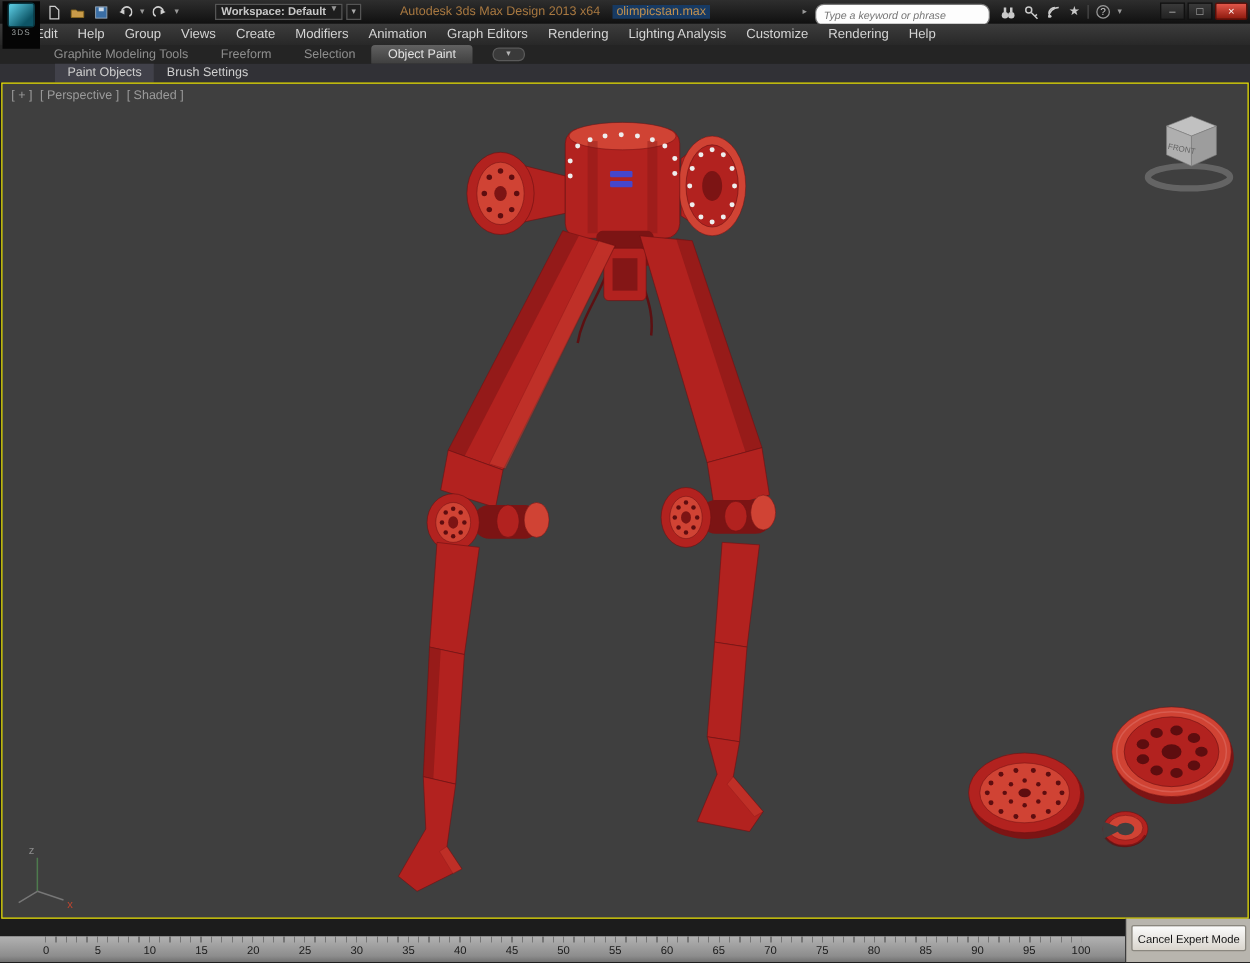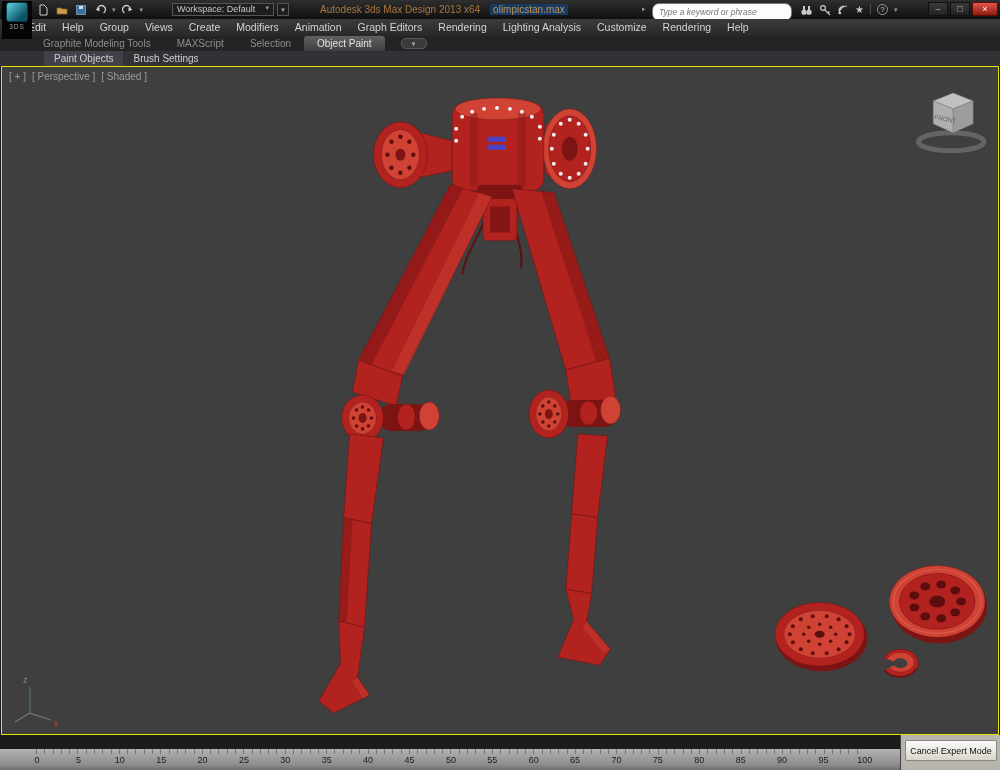--- a/index.html
+++ b/index.html
@@ -13,21 +13,21 @@
   .app-logo { position:absolute; left:2px; top:1px; width:30px; height:38px; z-index:6;
               background:#050505; text-align:center; }
   .logo-sq  { width:22px; height:20px; margin:1px auto 0; border-radius:3px;
               background:linear-gradient(135deg,#55c2d8 10%,#0d5566 75%); border:1px solid #0a3a44; }
   .logo-text{ font-size:6.5px; color:#9aa0a0; letter-spacing:1px; line-height:9px; }
   .qat { position:absolute; left:36px; top:3px; display:flex; align-items:center; gap:5px; }
   .qbtn { width:14px; height:13px; display:flex; align-items:center; justify-content:center; }
   .caret { color:#9a9a9a; font-size:7px; line-height:7px; }
   .workspace { position:absolute; left:172px; top:3px; width:102px; height:13px; background:#1e1e1e;
                border:1px solid #555; color:#c8c8c8; font-size:9px; line-height:11px; padding:0 4px;
-               display:flex; justify-content:space-between; align-items:flex-start; }
+               display:flex; justify-content:space-between; align-items:flex-start;font-weight:bold; }
   .workspace-caret-btn { position:absolute; left:277px; top:3px; width:12px; height:13px; background:#1e1e1e;
                border:1px solid #555; color:#aaa; font-size:7px; text-align:center; line-height:11px; }
   .title-text { position:absolute; left:320px; top:4px; width:340px; font-size:10px;
                 color:var(--title_text,#a87840); white-space:nowrap; }
   .title-file { margin-left:10px; background:#173a63; padding:0 3px; color:#c2914f; }
   .search-caret { position:absolute; left:642px; top:5px; color:#999; font-size:7px; }
   .search-wrap { position:absolute; left:652px; top:3px; width:140px; height:18px; background:#fdfdfd;
                  border:1px solid #777; border-radius:7px; display:flex; align-items:center; padding:2px 6px; }
   .search-input { flex:1; border:none; outline:none; background:transparent; font-size:8.5px;
                   font-style:italic; color:#444; font-family:inherit; }
@@ -188,21 +188,21 @@
     <span class="menu-item">Graph Editors</span>
     <span class="menu-item">Rendering</span>
     <span class="menu-item">Lighting Analysis</span>
     <span class="menu-item">Customize</span>
     <span class="menu-item">Rendering</span>
     <span class="menu-item">Help</span>
   </div>
 
   <div class="ribbon-tabs">
     <span class="rtab">Graphite Modeling Tools</span>
-    <span class="rtab">MAXScript</span>
+    <span class="rtab">Freeform</span>
     <span class="rtab">Selection</span>
     <span class="rtab active">Object Paint</span>
     <span class="ribbon-overflow">▾</span>
   </div>
   <div class="ribbon-subtabs">
     <span class="stab active">Paint Objects</span>
     <span class="stab">Brush Settings</span>
   </div>
 
   <div class="viewport">

